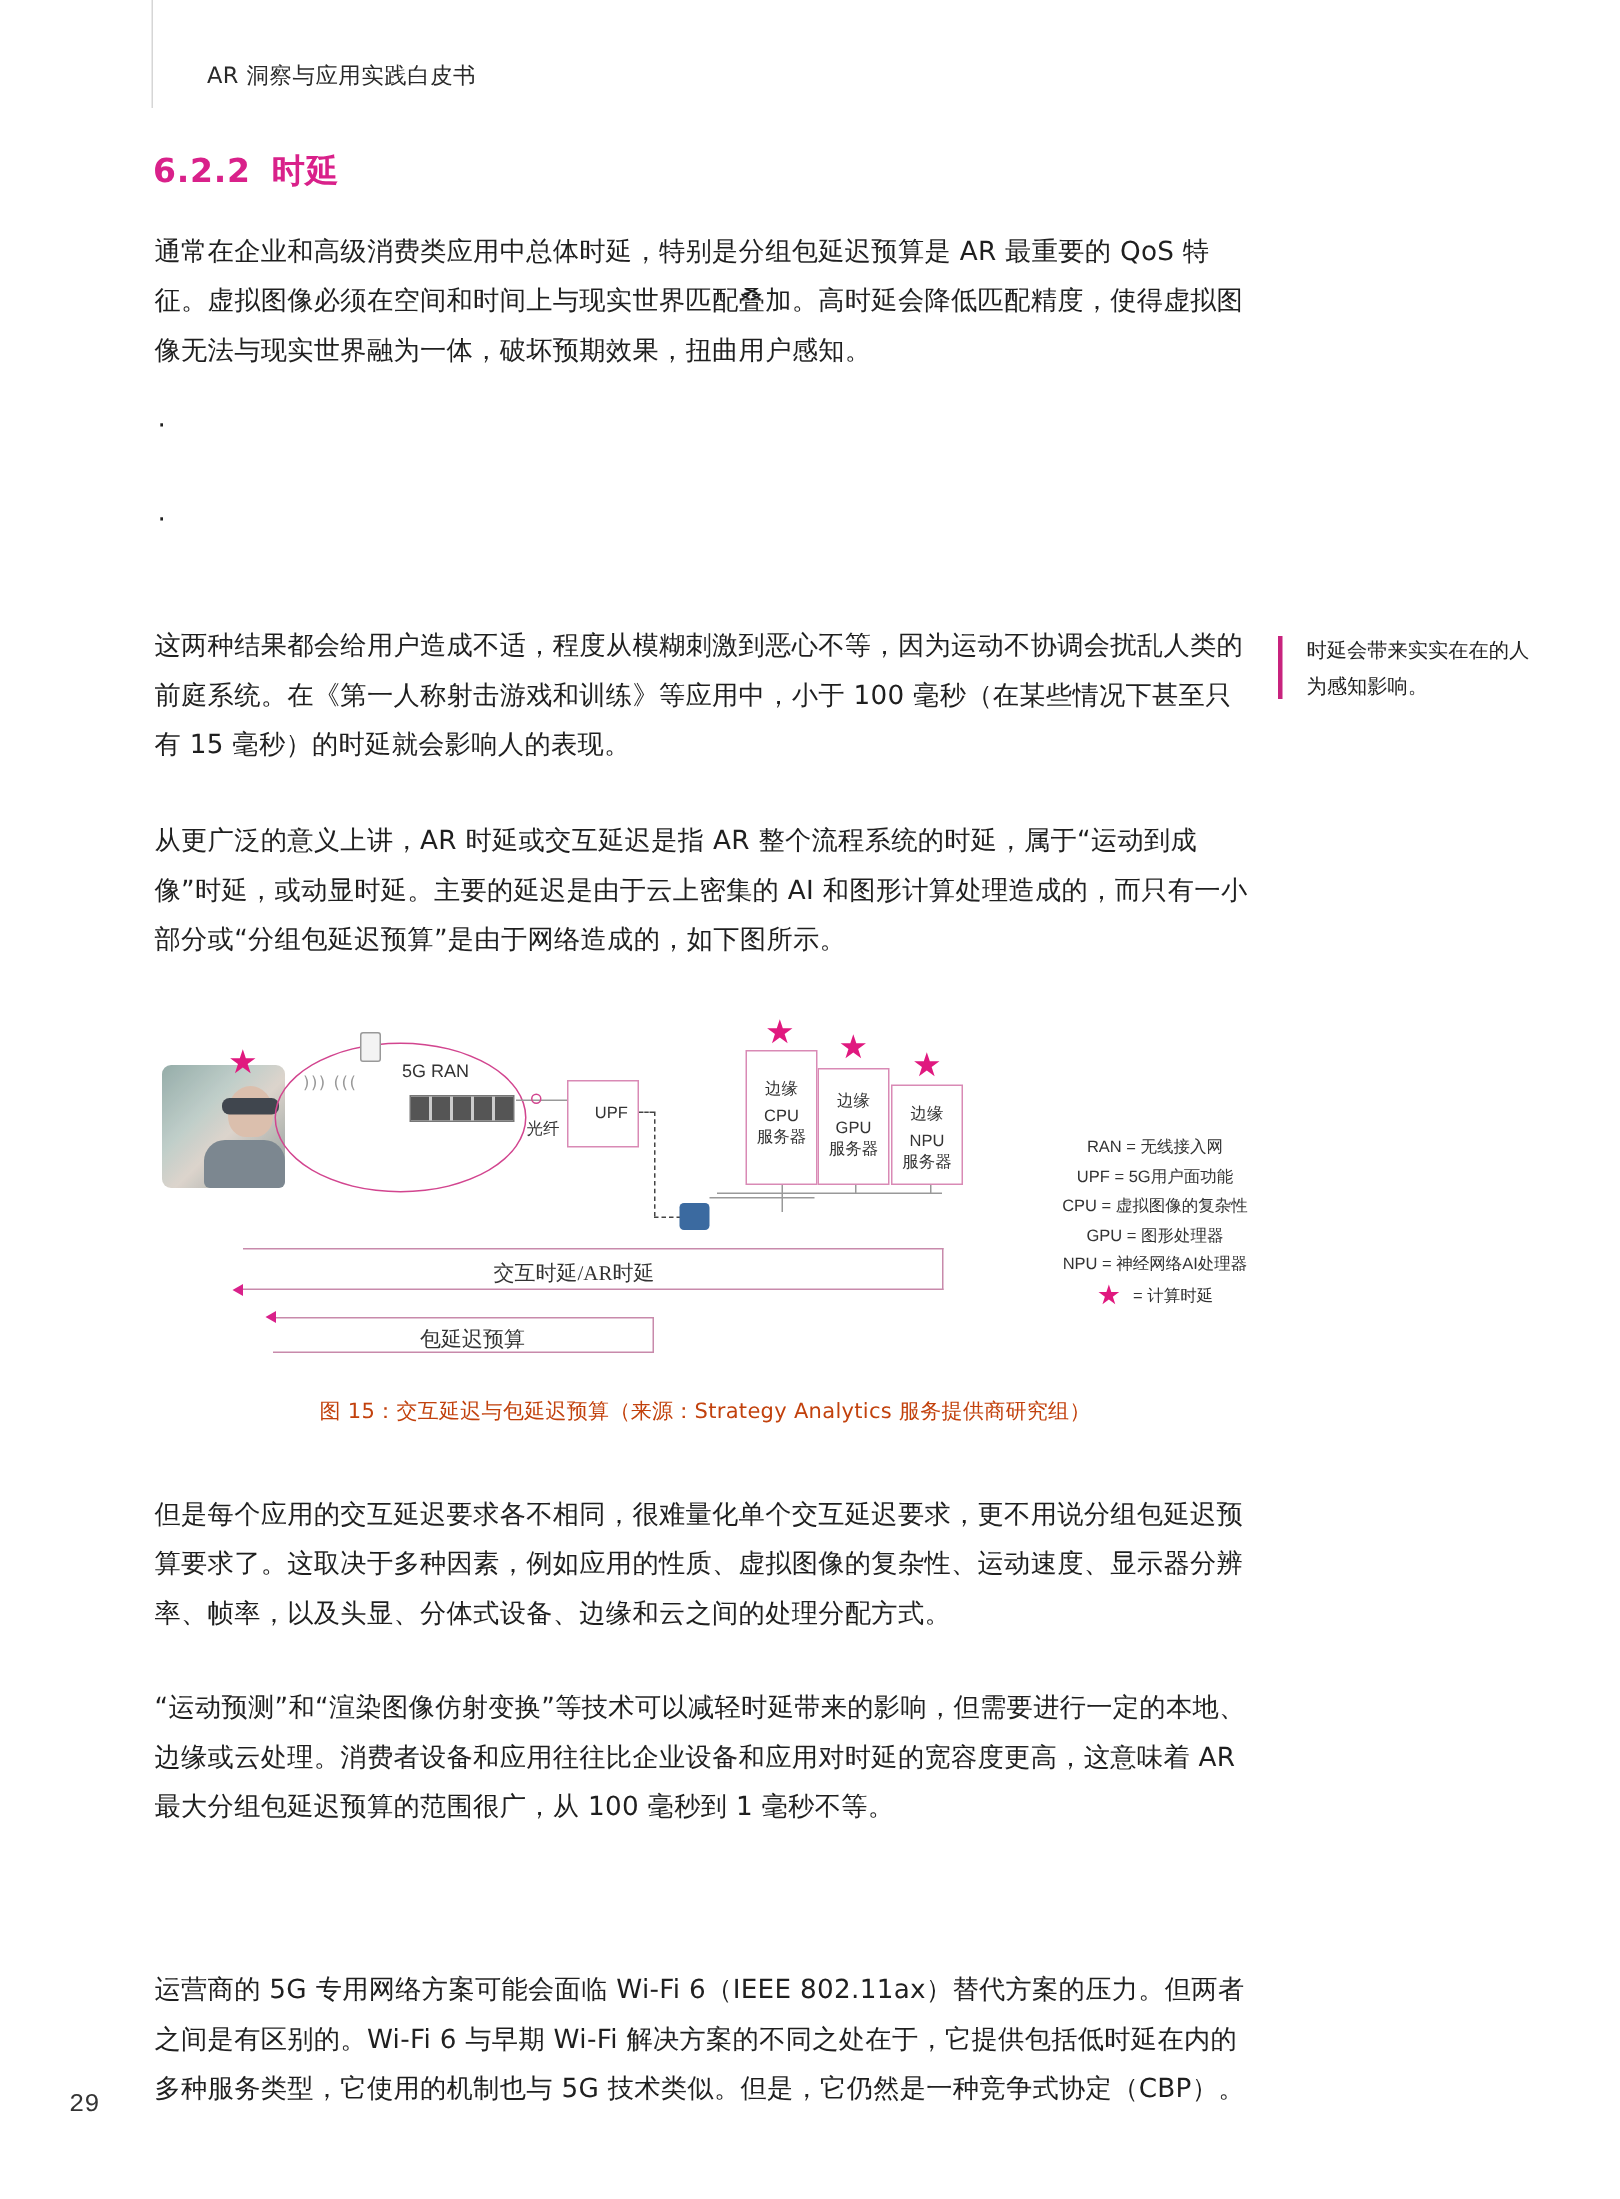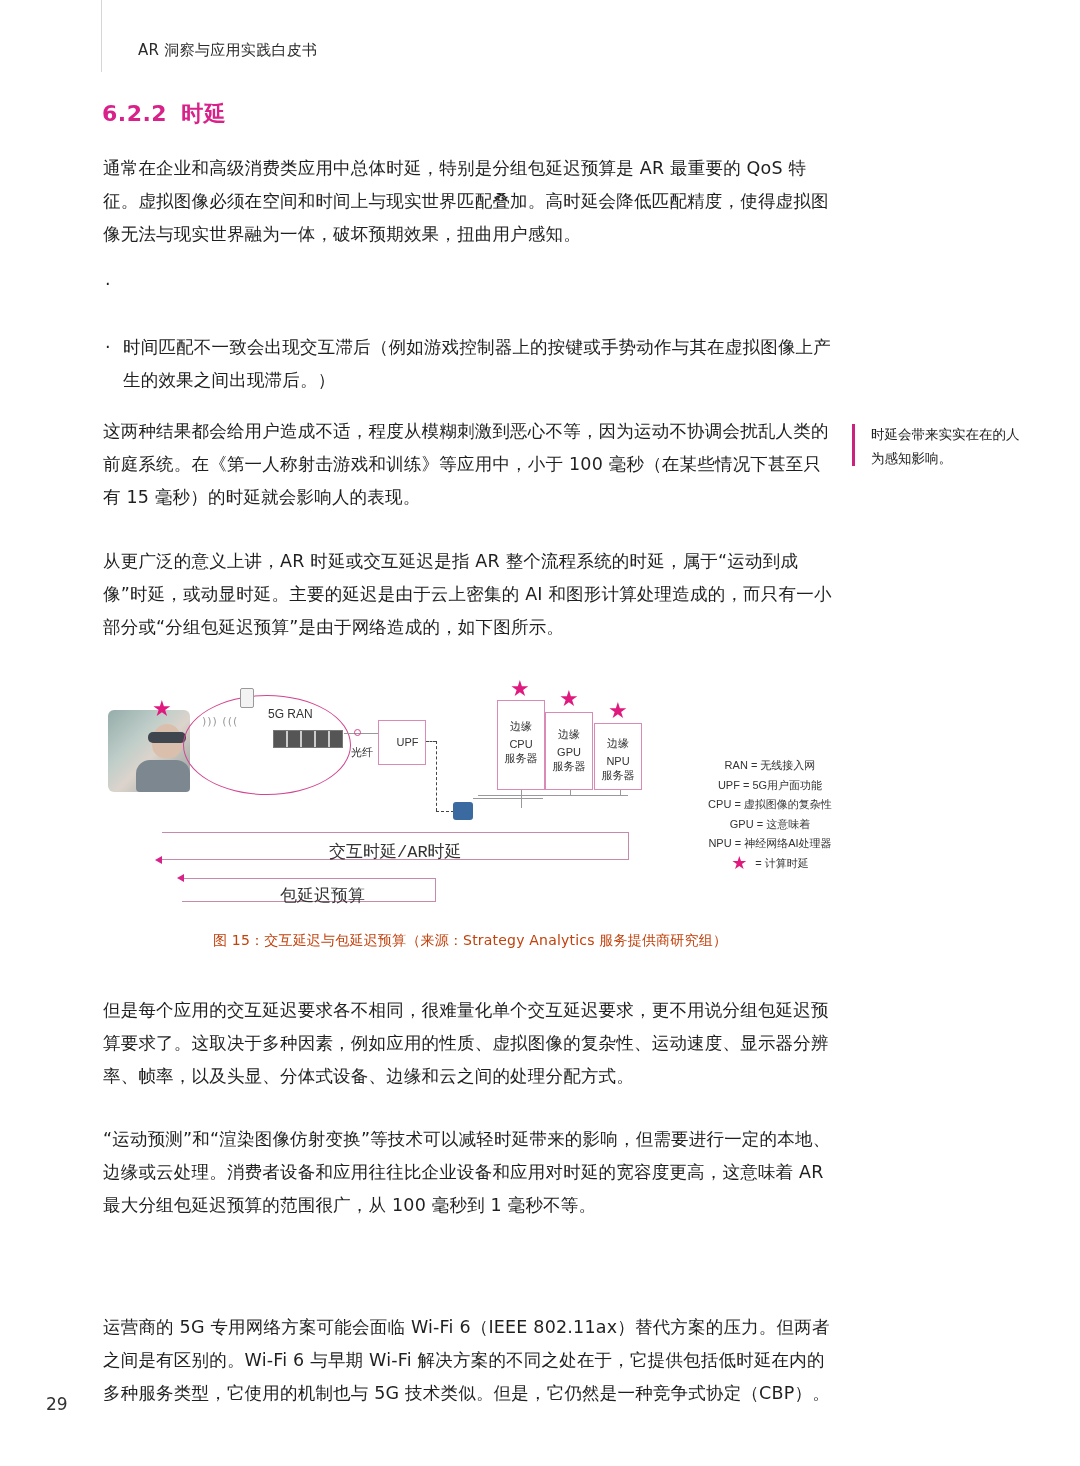--- a/index.html
+++ b/index.html
@@ -36,45 +36,44 @@
   .fiber-dot { position: absolute; left: 254px; top: 59px; width: 7px; height: 7px; border: 1px solid #d2458f; border-radius: 50%; }
   .line { position: absolute; background: #999; }
   .box { position: absolute; border: 1px solid #d98ab5; background: #fff; text-align: center; font-size: 11px; color: #333; font-family: "Liberation Sans", sans-serif; line-height: 14px; }
   .switch { position: absolute; left: 353px; top: 132px; width: 20px; height: 18px; background: #3b6aa0; border-radius: 3px; }
   .dash-v { position: absolute; border-left: 1px dashed #444; }
   .dash-h { position: absolute; border-top: 1px dashed #444; }
   .legend { position: absolute; left: 600px; top: 86px; width: 140px; text-align: center; font-size: 11px; line-height: 19.5px; color: #333; font-family: "Liberation Sans", sans-serif; }
   .legend .lstar { color: #e0197f; font-size: 18px; vertical-align: -2px; margin-right: 8px; }
   .arrow-band { position: absolute; border-top: 1px solid #c88aab; border-bottom: 1px solid #c88aab; border-right: 1px solid #c88aab; }
   .arrow-head { position: absolute; width: 0; height: 0; border-top: 4px solid transparent; border-bottom: 4px solid transparent; border-right: 7px solid #d9218a; }
-  .band-label { position: absolute; font-size: 17px; color: #333; font-family: Liberation Mono, monospace; }
+  .band-label { position: absolute; font-size: 14px; color: #333; font-family: Liberation Serif, serif; }
 
   .caption { position: absolute; left: 213px; top: 932px; font-size: 14px; color: #c2410c; letter-spacing: 0.2px; }
 
-  .page-number { position: absolute; left: 46px; top: 1394px; font-size: 17px; color: #333; }
+  .page-number { position: absolute; left: 46px; top: 1394px; font-size: 17px; color: #333; font-family: Liberation Mono, monospace; }
 </style>
 </head>
 <body>
 
 <div class="header-rule"></div>
 <div class="header-title">AR 洞察与应用实践白皮书</div>
 
 <div class="section-title">
   <span class="num">6.2.2</span><span>时延</span>
 </div>
 
 <div class="para" style="top:152px;">通常在企业和高级消费类应用中总体时延，特别是分组包延迟预算是 AR 最重要的 QoS 特征。虚拟图像必须在空间和时间上与现实世界匹配叠加。高时延会降低匹配精度，使得虚拟图像无法与现实世界融为一体，破坏预期效果，扭曲用户感知。</div>
 
 <div class="bullet" style="top:268px;">
   <span class="dot">·</span>
 </div>
 
 <div class="bullet" style="top:331px;">
   <span class="dot">·</span>
-  <span>时间匹配不一致会出现交互滞后（例如游戏控制器上的按键或手势动作与其在虚拟图像上产生的效果之间出现滞后。）</span>
 </div>
 
 <div class="para" style="top:415px;">这两种结果都会给用户造成不适，程度从模糊刺激到恶心不等，因为运动不协调会扰乱人类的前庭系统。在《第一人称射击游戏和训练》等应用中，小于 100 毫秒（在某些情况下甚至只有 15 毫秒）的时延就会影响人的表现。</div>
 
 <div class="sidenote">
   <div class="bar"></div>
   <div class="text">时延会带来实实在在的人为感知影响。</div>
 </div>
 
 <div class="para" style="top:545px;">从更广泛的意义上讲，AR 时延或交互延迟是指 AR 整个流程系统的时延，属于“运动到成像”时延，或动显时延。主要的延迟是由于云上密集的 AI 和图形计算处理造成的，而只有一小部分或“分组包延迟预算”是由于网络造成的，如下图所示。</div>
@@ -130,21 +129,21 @@
     <div>边缘</div>
     <div style="margin-top:4px;">NPU</div>
     <div>服务器</div>
   </div>
   <span class="star" style="left:508px; top:30px;">★</span>
 
   <div class="legend">
     <div>RAN = 无线接入网</div>
     <div>UPF = 5G用户面功能</div>
     <div>CPU = 虚拟图像的复杂性</div>
-    <div>GPU = 这意味着</div>
+    <div>GPU = 图形处理器</div>
     <div>NPU = 神经网络AI处理器</div>
     <div><span class="lstar">★</span><span>= 计算时延</span></div>
   </div>
 
   <div class="arrow-band" style="left:62px; top:162px; width:467px; height:28px;"></div>
   <div class="arrow-head" style="left:55px; top:186px;"></div>
   <div class="band-label" style="left:229px; top:170px;">交互时延/AR时延</div>
 
   <div class="arrow-band" style="left:82px; top:208px; width:254px; height:24px;"></div>
   <div class="arrow-head" style="left:77px; top:204px;"></div>

